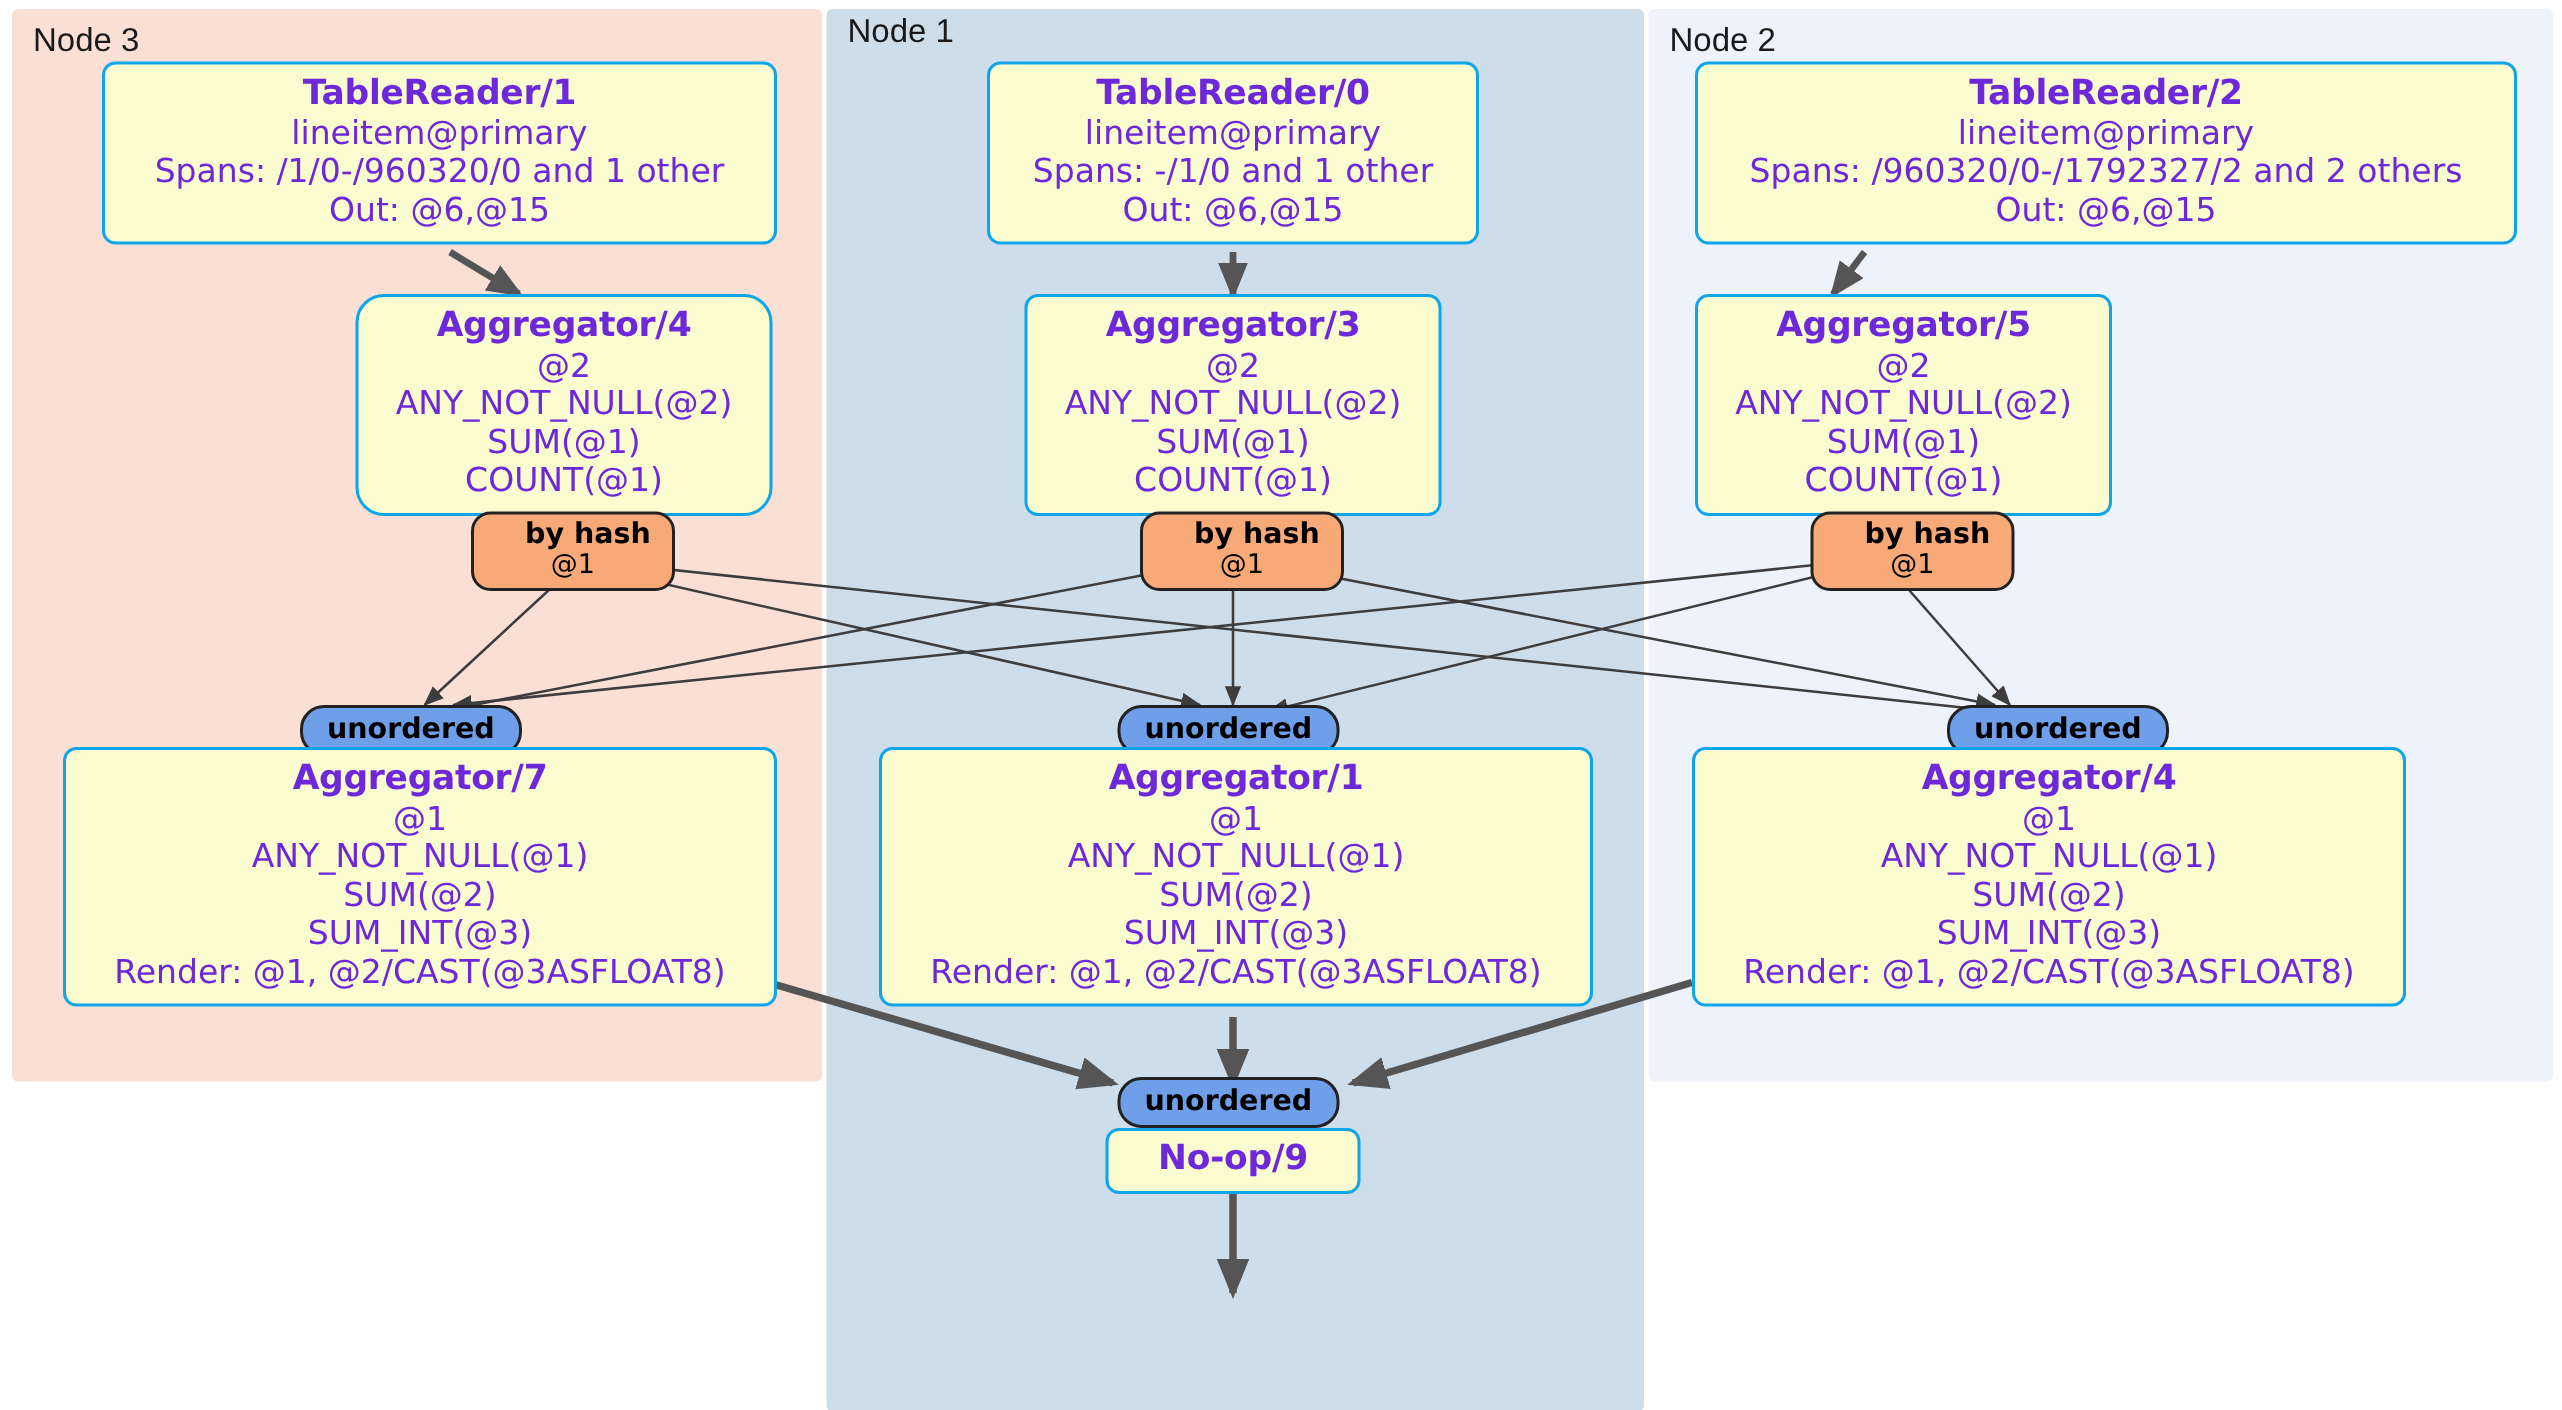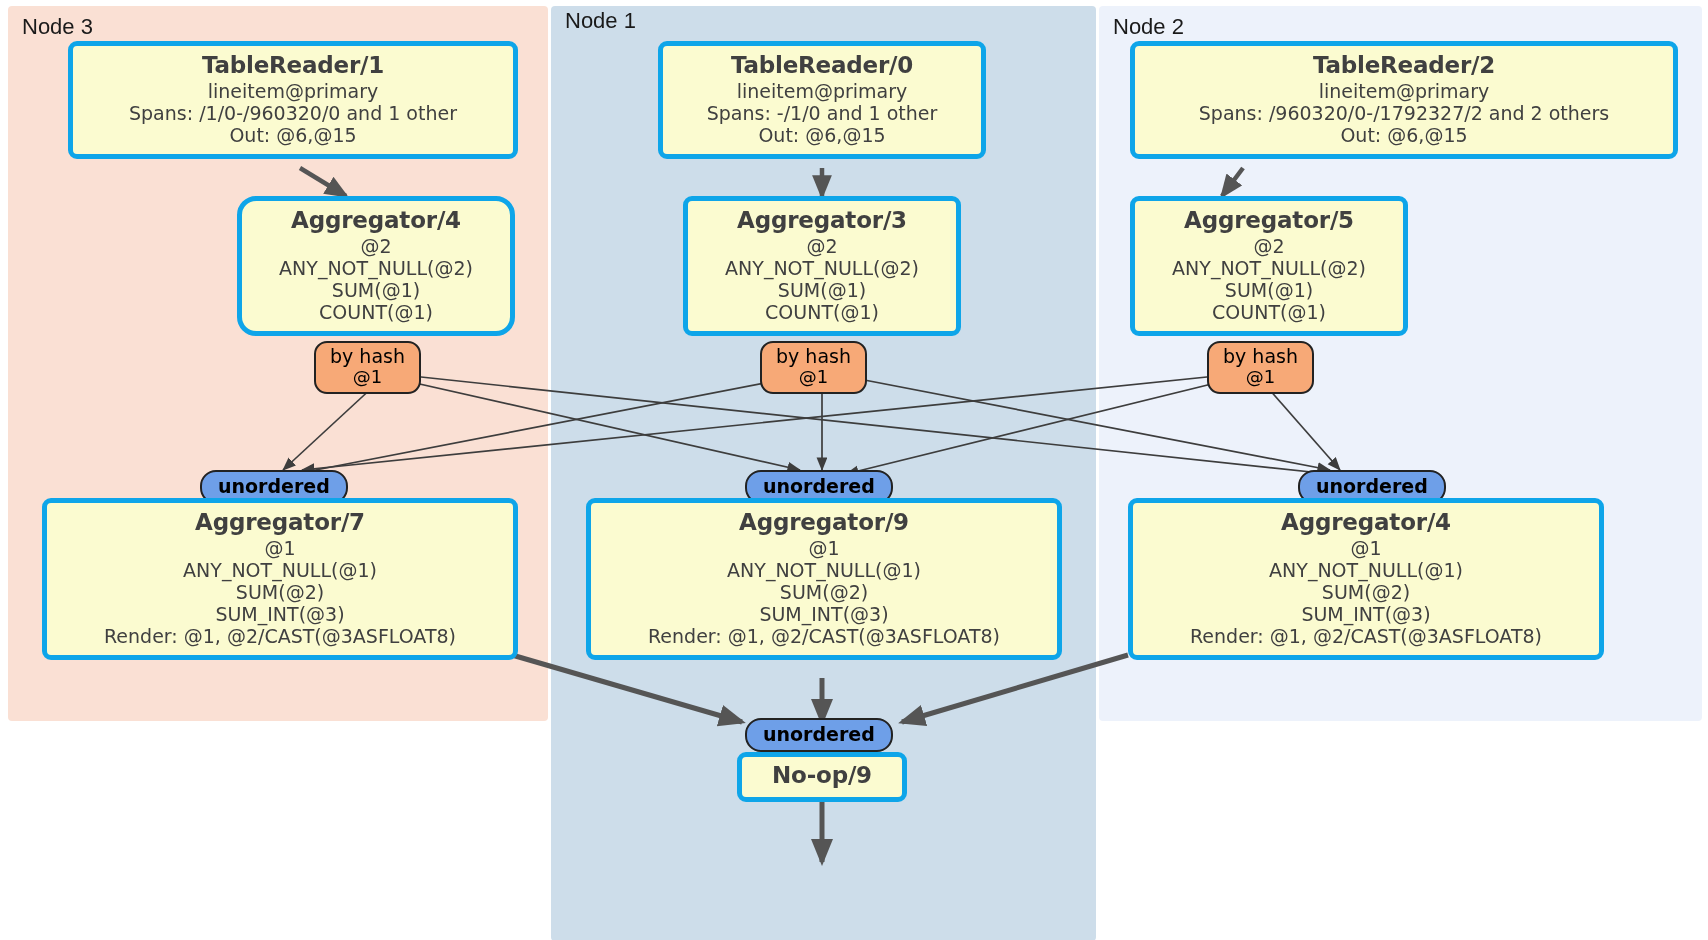--- a/index.html
+++ b/index.html
@@ -39,37 +39,37 @@
     position: absolute;
     left: 0; top: 0;
     width: 1708px; height: 940px;
     pointer-events: none;
   }
 
   
   .box {
     position: absolute;
     background: #fbfbd0;
-    border: 5px solid #0ea5e9;
+    border: 2px solid #0ea5e9;
     border-radius: 9px;
     text-align: center;
     padding: 6px 10px 8px 10px;
     line-height: 1.16;
-    color: #404040;
+    color: #6d28d9;
   }
   .box .title {
     font-weight: bold;
     font-size: 23px;
     letter-spacing: -0.2px;
     display: block;
     margin-bottom: 1px;
     white-space: nowrap;
   }
   .box .ln {
-    font-size: 19px;
+    font-size: 22px;
     display: block;
     white-space: nowrap;
   }
   .box.compact {
     padding: 5px 16px 7px 16px;
   }
 
   
   .pill {
     position: absolute;
@@ -78,23 +78,24 @@
     color: #000000;
     line-height: 1.12;
     white-space: nowrap;
   }
   .pill.hash {
     background: #f7a977;
     border-radius: 13px;
     padding: 3px 14px 5px 14px;
   }
   .pill.hash .phead {
-    font-weight: normal;
+    font-weight: bold;
     font-size: 19px;
     display: block;
+    margin-left: 20px;
   }
   .pill.hash .psub {
     font-size: 18px;
     display: block;
   }
   .pill.unord {
     background: #6e9fe8;
     border-radius: 16px;
     padding: 4px 16px 5px 16px;
     font-weight: bold;
@@ -214,21 +215,21 @@
   <div class="box" style="left:42px; top:498px; width:476px;">
     <span class="title">Aggregator/7</span>
     <span class="ln">@1</span>
     <span class="ln">ANY_NOT_NULL(@1)</span>
     <span class="ln">SUM(@2)</span>
     <span class="ln">SUM_INT(@3)</span>
     <span class="ln">Render: @1, @2/CAST(@3ASFLOAT8)</span>
   </div>
 
   <div class="box" style="left:586px; top:498px; width:476px;">
-    <span class="title">Aggregator/9</span>
+    <span class="title">Aggregator/1</span>
     <span class="ln">@1</span>
     <span class="ln">ANY_NOT_NULL(@1)</span>
     <span class="ln">SUM(@2)</span>
     <span class="ln">SUM_INT(@3)</span>
     <span class="ln">Render: @1, @2/CAST(@3ASFLOAT8)</span>
   </div>
 
   <div class="box" style="left:1128px; top:498px; width:476px;">
     <span class="title">Aggregator/4</span>
     <span class="ln">@1</span>

